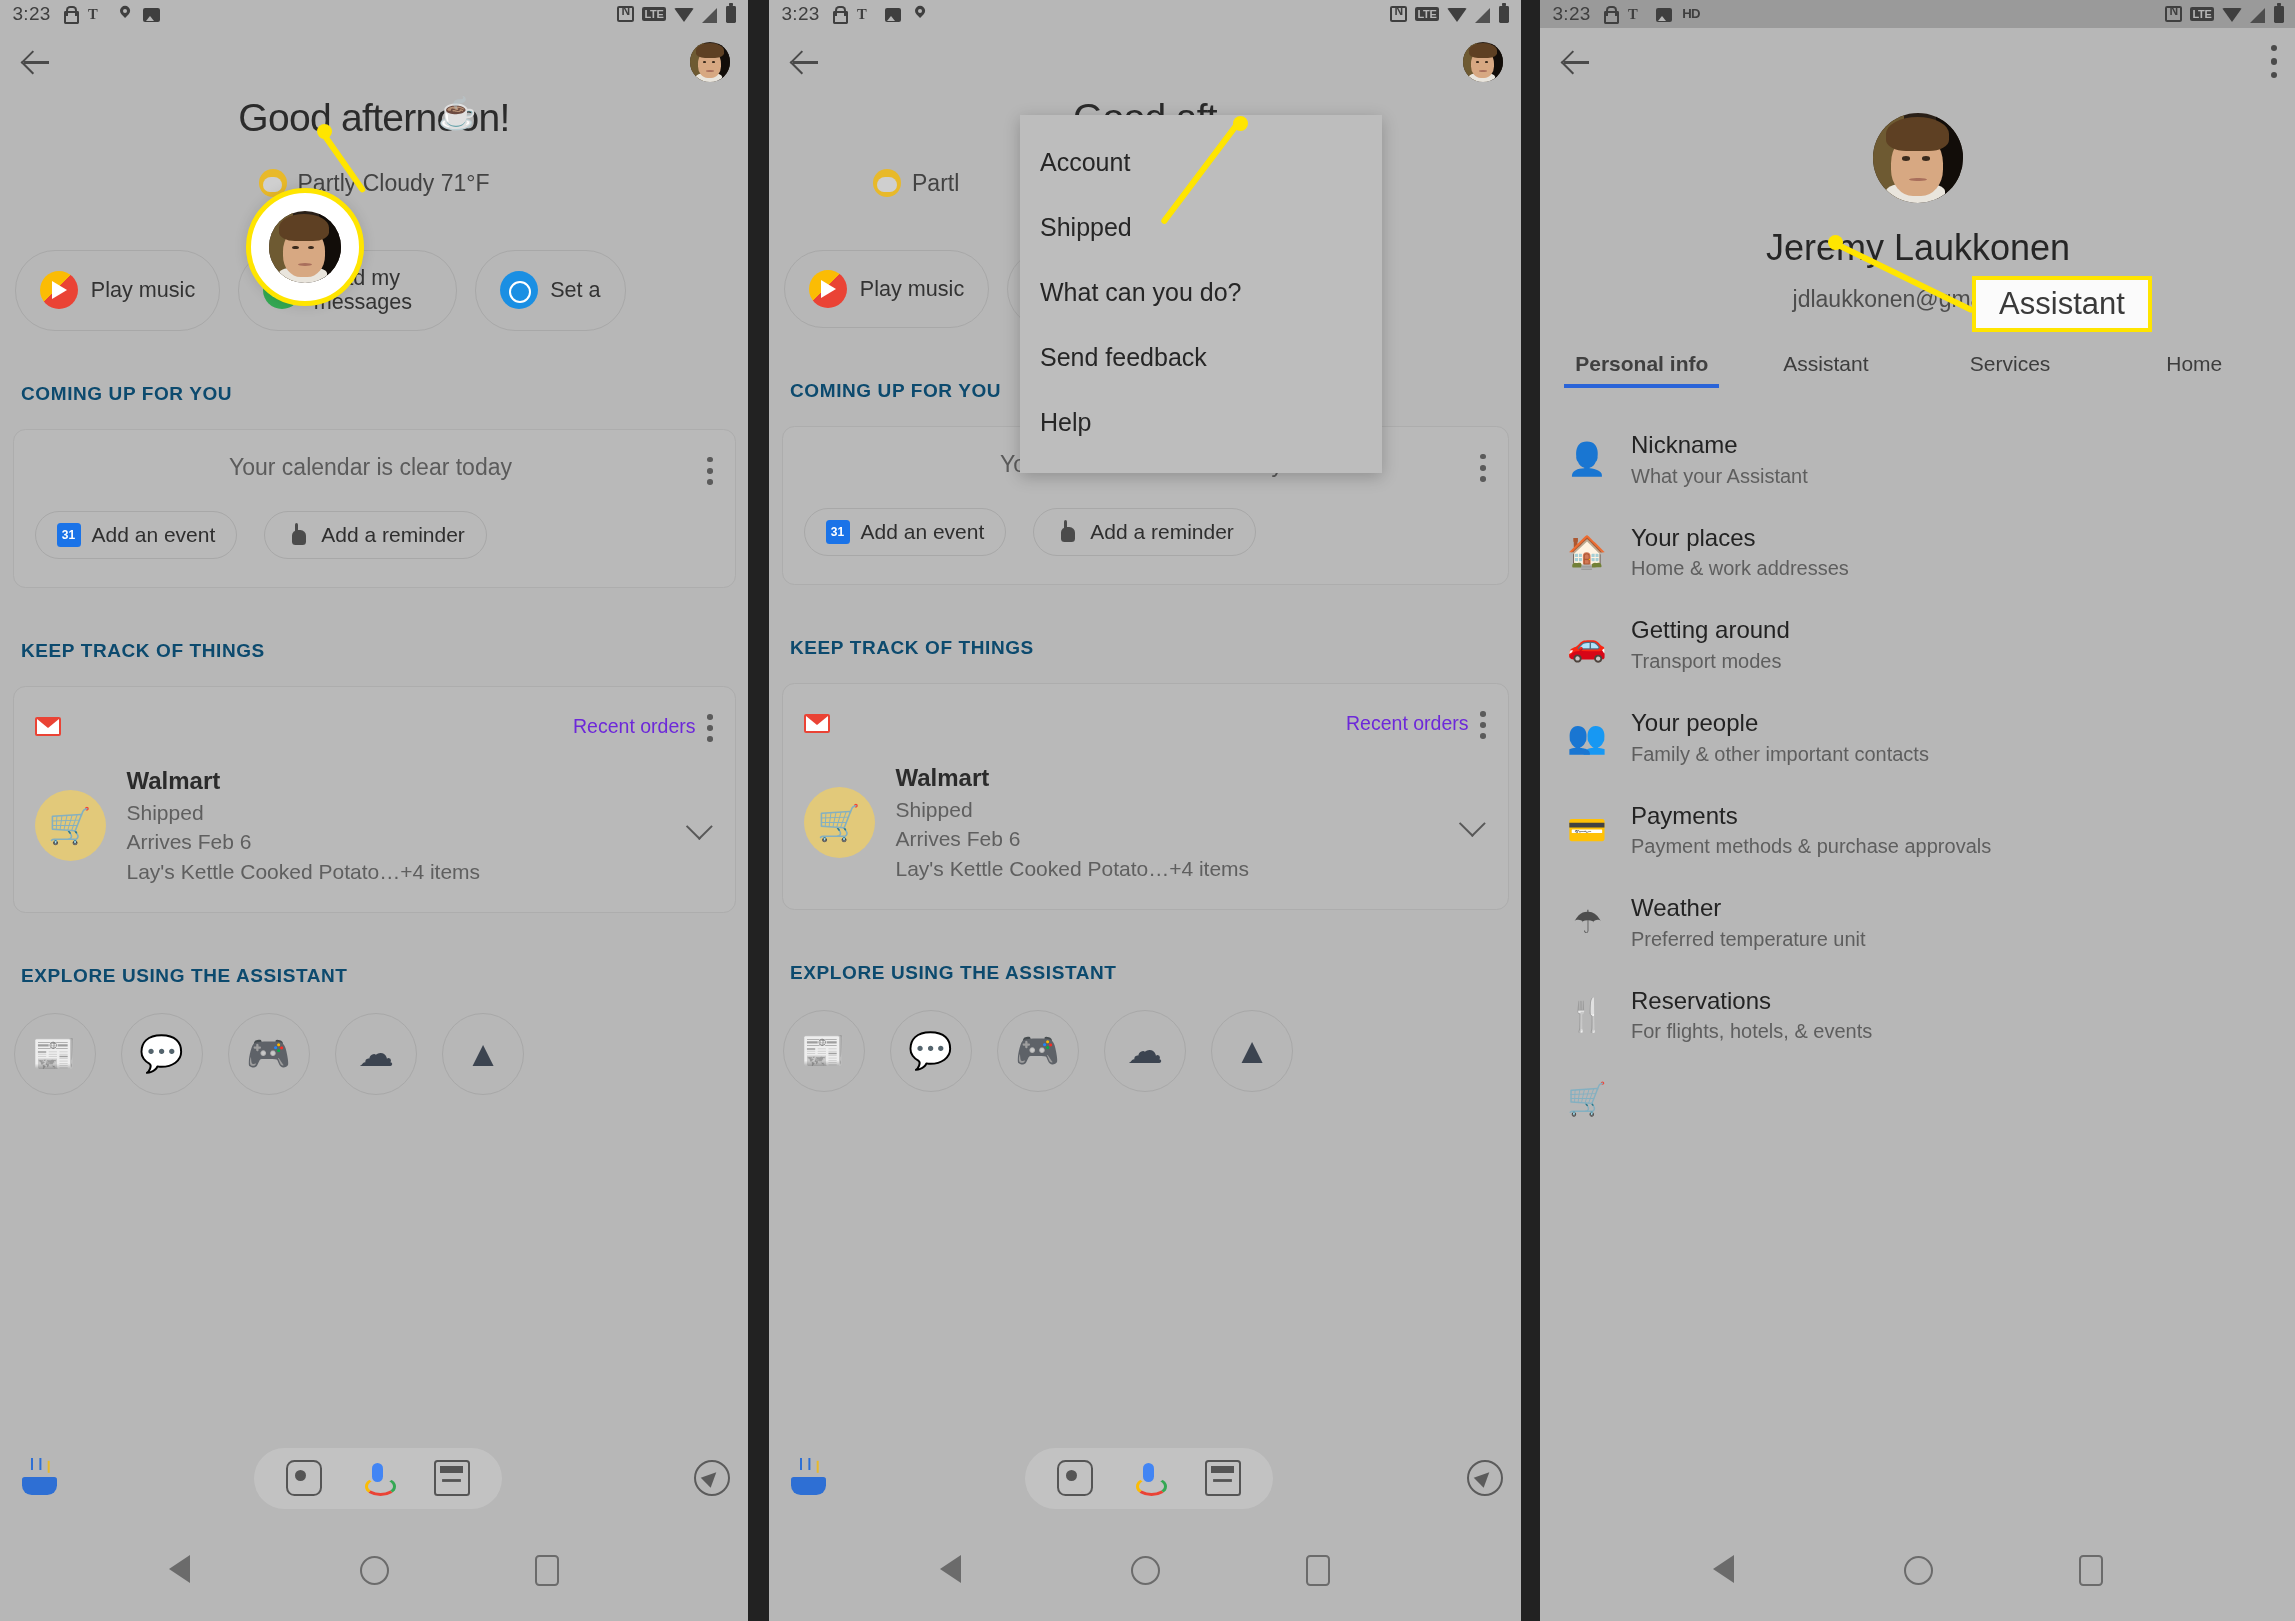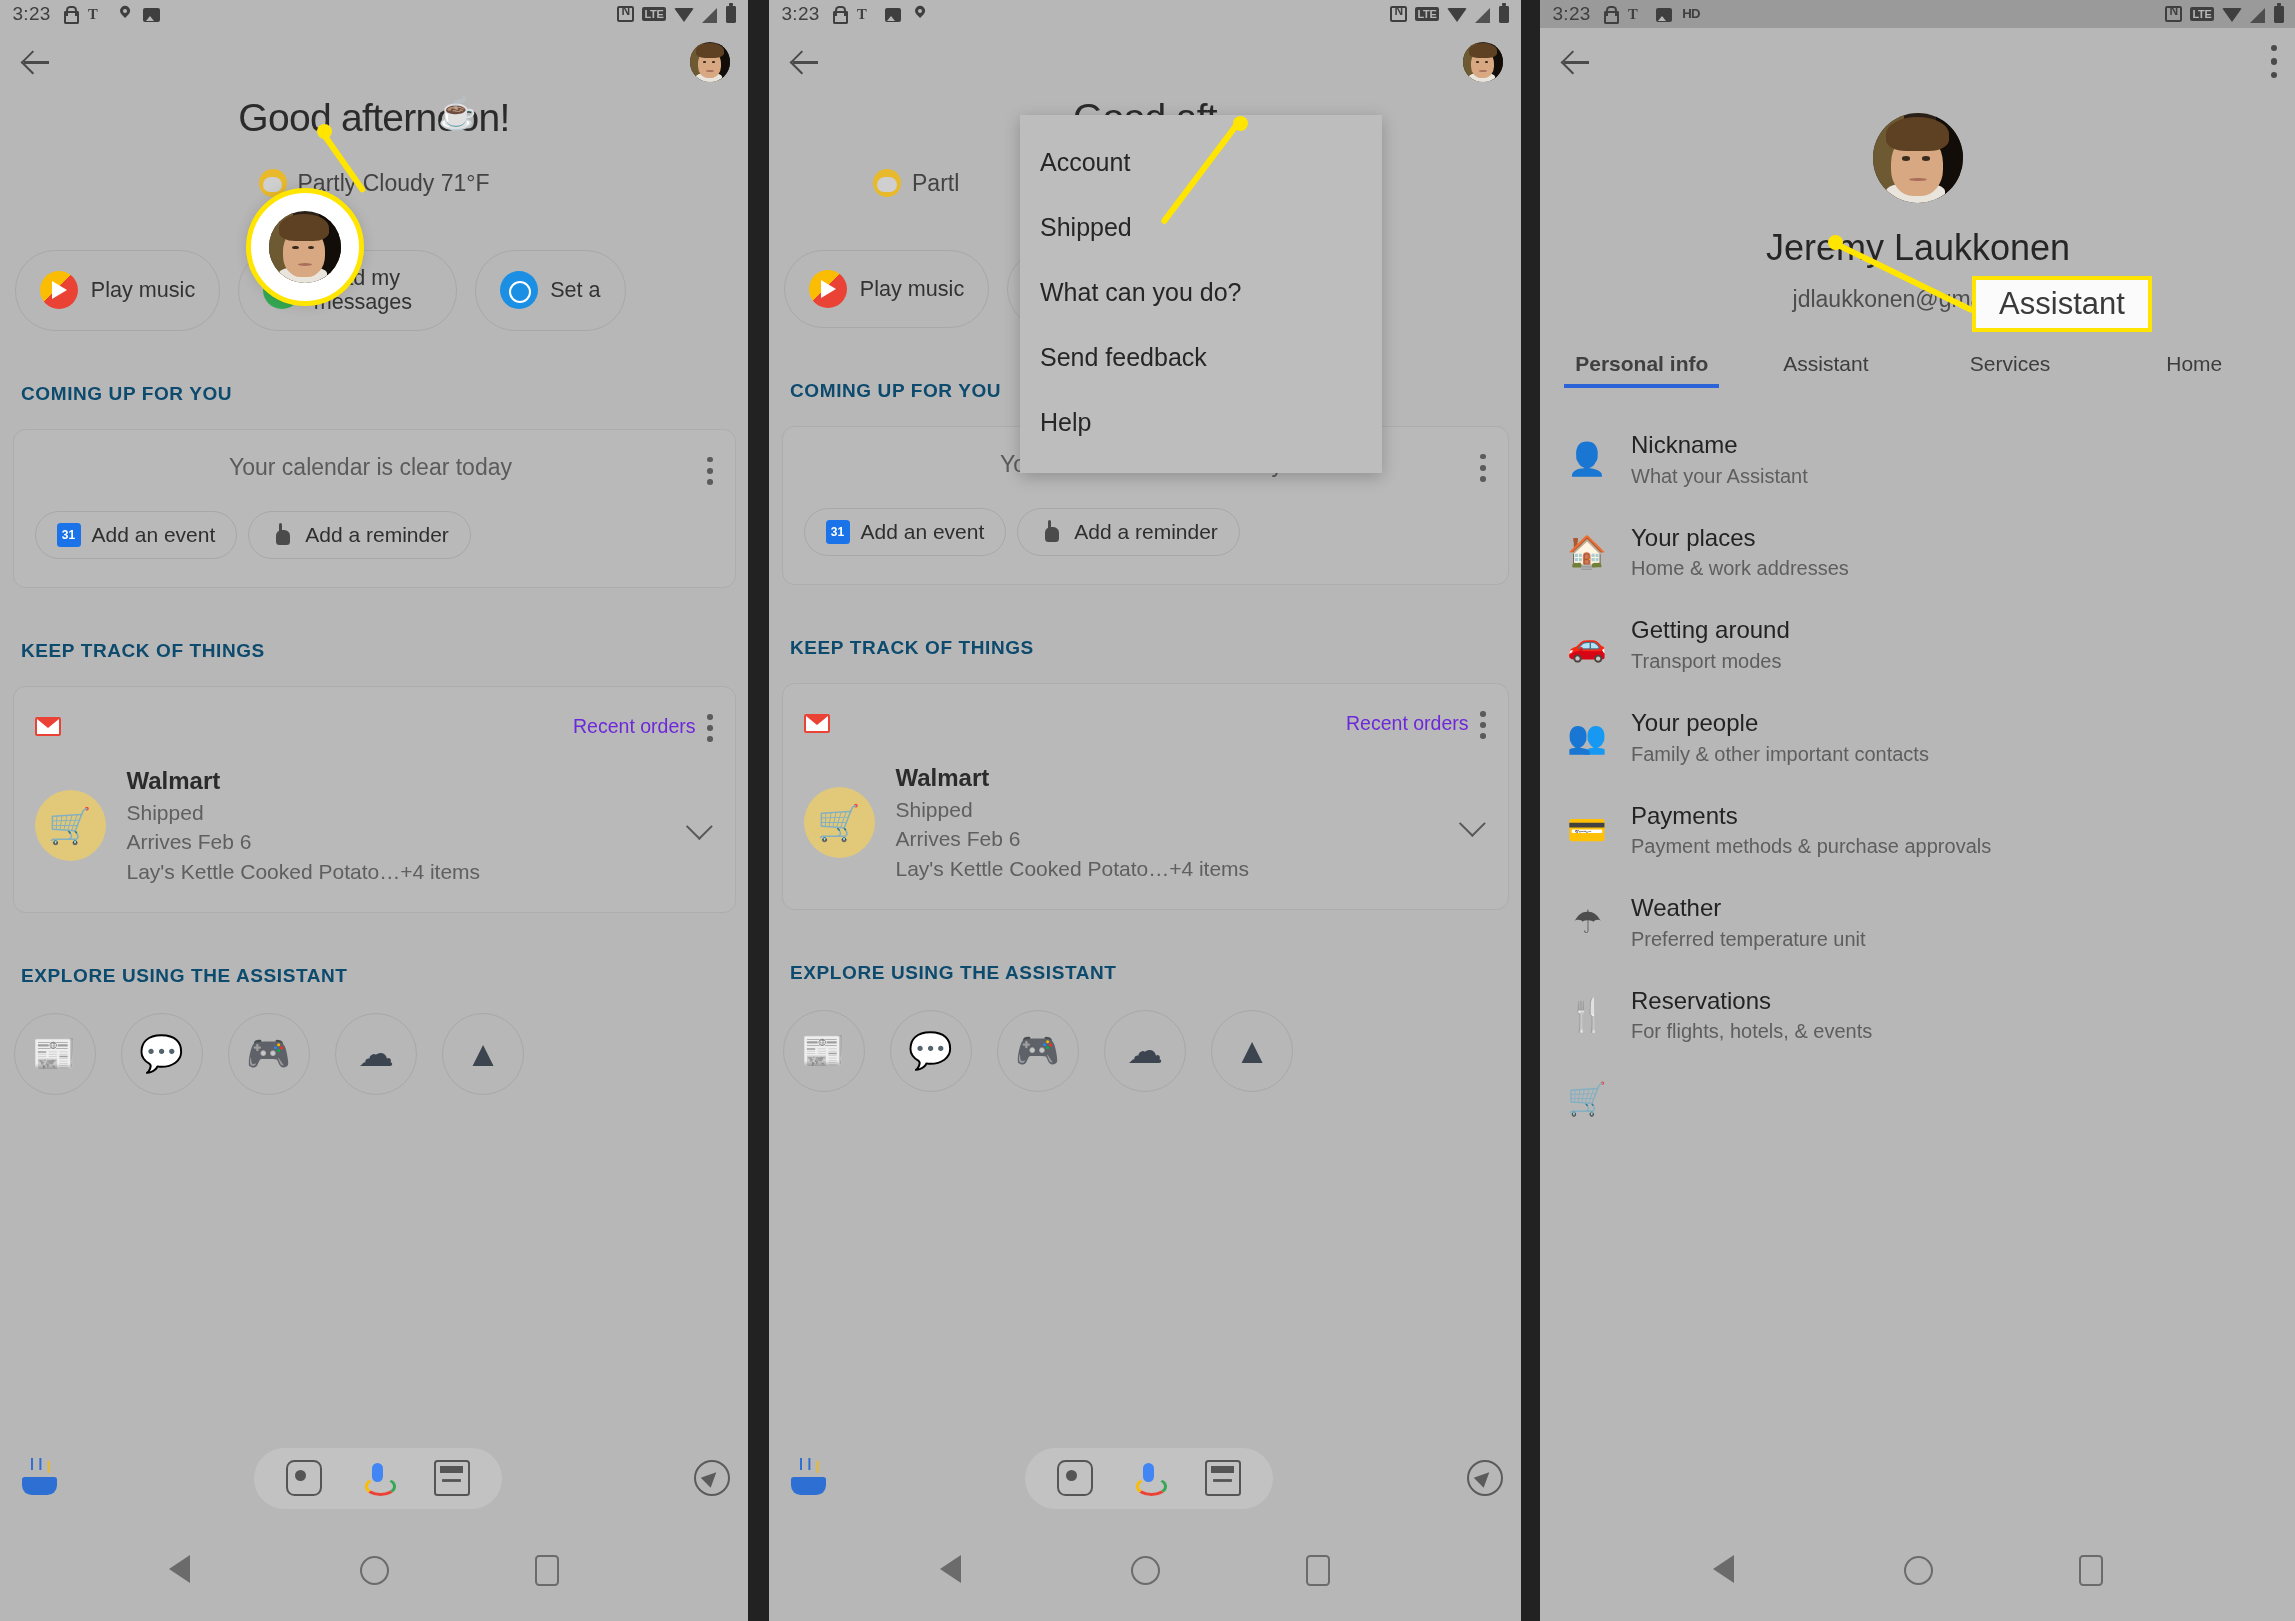--- a/index.html
+++ b/index.html
@@ -98,21 +98,21 @@
   
   .section-title{ font-size:19px; font-weight:bold; color:#0c4a6e; letter-spacing:0.6px; margin:52px 0 0 21px; }
   .card{
     margin:24px 12.5px 0 12.5px; border:1.4px solid #adadad; border-radius:12.5px;
     padding:24px 21px 28px 21px; background:rgba(255,255,255,0.03);
   }
   .card-row{display:flex;align-items:flex-start;}
   .card-text{font-size:23px;color:#5b5b5b;flex:1;text-align:center;}
   .card-kebab{width:7px;height:28px;display:flex;flex-direction:column;justify-content:space-between;align-items:center;margin-top:2.8px;}
   .card-kebab i{width:5.6px;height:5.6px;border-radius:50%;background:#5b5b5b;display:block;}
-  .pillrow{display:flex;gap:11px;margin-top:26.4px;}
+  .pillrow{display:flex;gap:27px;margin-top:26.4px;}
   .pill{display:flex;align-items:center;gap:11px;border:1.4px solid #a8a8a8;border-radius:29px;padding:11px 21px;font-size:21px;color:#2f2f2f;cursor:pointer;}
   .cal-ico{width:24px;height:24px;background:#1a73e8;border-radius:3.5px;color:#fff;font-size:12px;font-weight:bold;display:flex;align-items:center;justify-content:center;flex:none;}
   .hand-ico{width:24px;height:24px;position:relative;flex:none;}
   .hand-ico::before{content:"";position:absolute;left:5.6px;top:7px;width:14px;height:15.3px;background:#4b4b4b;border-radius:5.6px 5.6px 3.5px 3.5px;}
   .hand-ico::after{content:"";position:absolute;left:8.4px;top:0px;width:3.5px;height:9.7px;background:#4b4b4b;border-radius:2.1px;}
 
   
   .order-head{display:flex;align-items:center;gap:11px;}
   .gmail-ico{width:26.4px;height:19.5px;position:relative;flex:none;}
   .gmail-ico::before{content:"";position:absolute;inset:0;border:2.1px solid #ea4335;border-radius:2.1px;background:#fff;}

